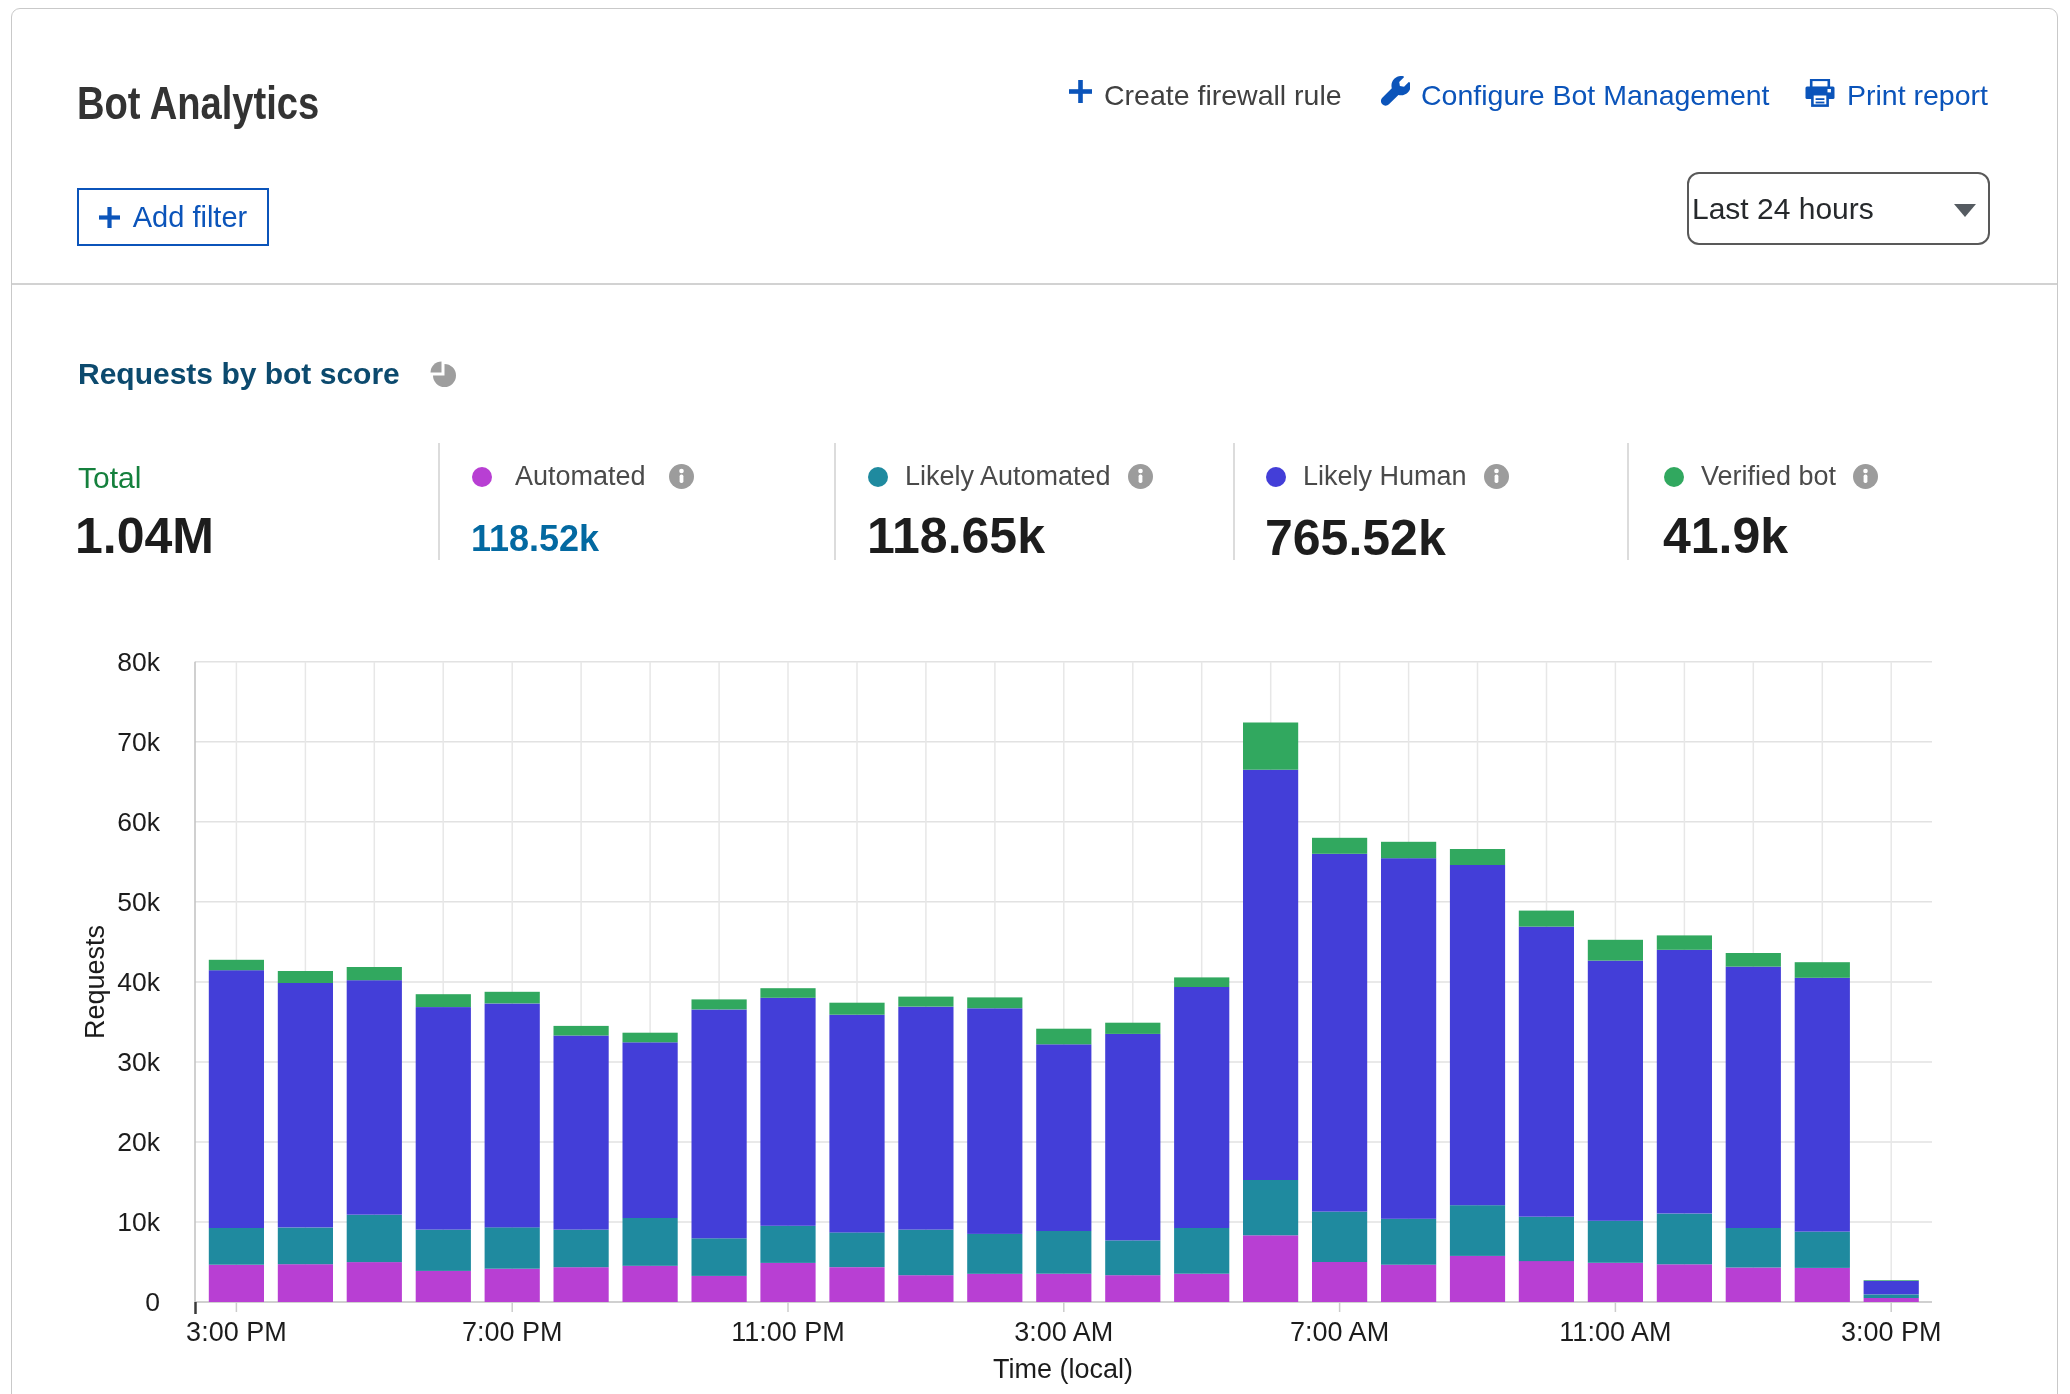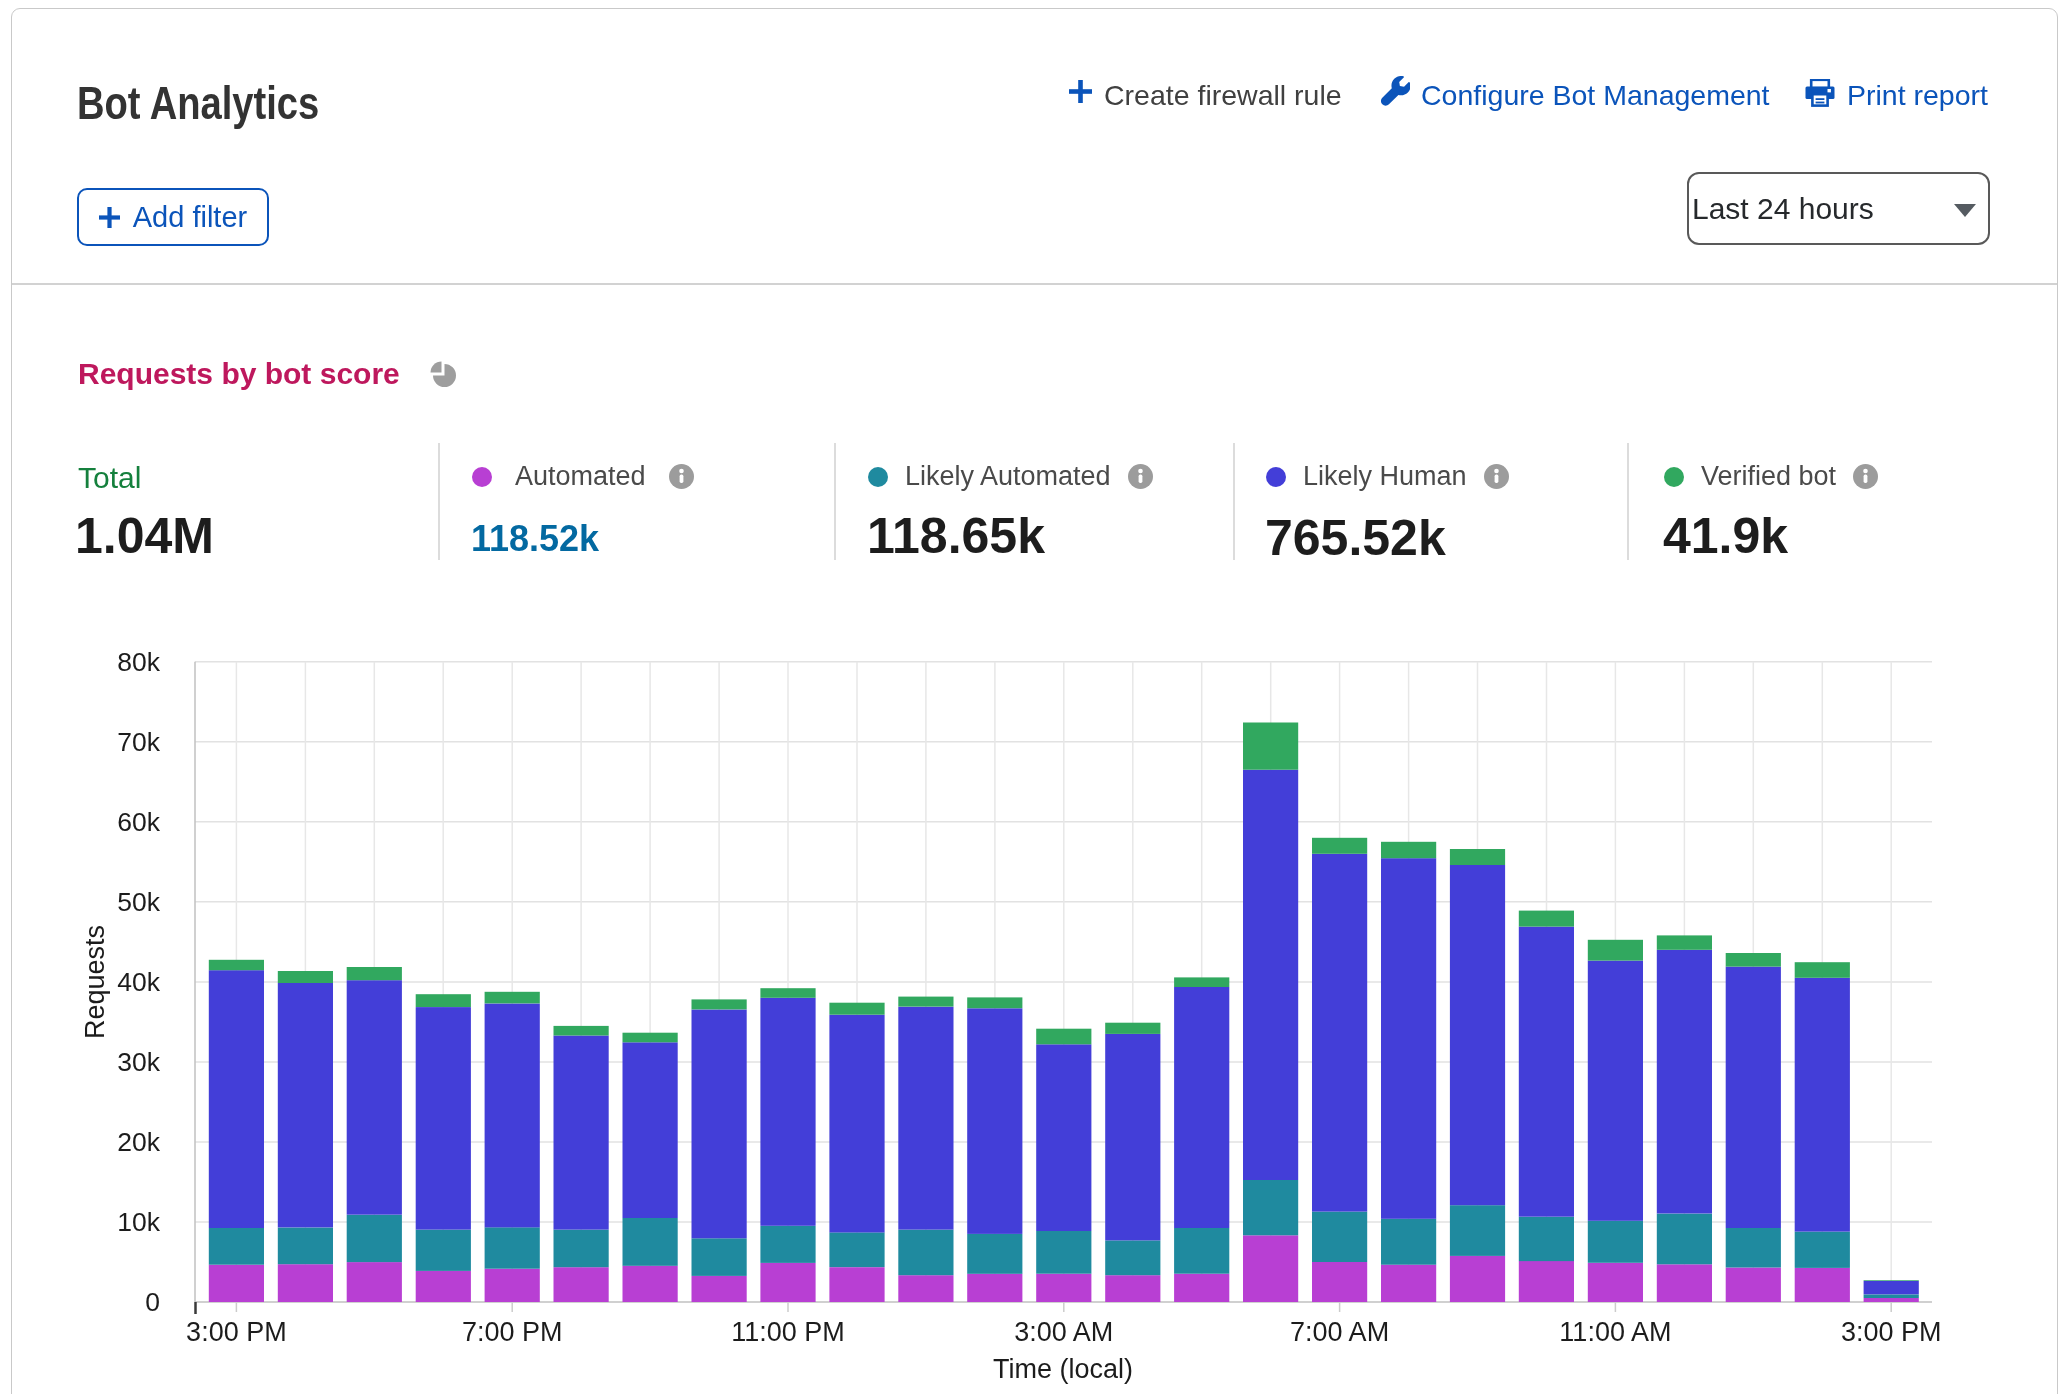--- a/index.html
+++ b/index.html
@@ -26,36 +26,36 @@
 <div class="abs" style="left:1805px;top:79px"><svg width="30" height="28" viewBox="0 0 30 28">
 <rect x="6.2" y="0.8" width="17.6" height="8.4" fill="none" stroke="#0b54ba" stroke-width="2.6"></rect>
 <rect x="0.5" y="7.5" width="29" height="12.5" rx="1.5" fill="#0b54ba"></rect>
 <rect x="22.5" y="10" width="3.4" height="3.4" fill="#ffffff"></rect>
 <rect x="7.4" y="15.2" width="15.2" height="11.4" fill="#ffffff" stroke="#0b54ba" stroke-width="2.6"></rect>
 <rect x="10.6" y="19.2" width="8.8" height="1.8" fill="#0b54ba"></rect>
       <rect x="10.6" y="22.6" width="8.8" height="1.8" fill="#0b54ba"></rect>
 </svg></div>
 <div class="abs" style="left:1847px;top:78.5px;font-size:28.5px;color:#0b54ba">Print report</div>
 
-<div class="abs" style="left:77px;top:188px;width:192px;height:58px;border:2.5px solid #0b54ba;border-radius:10px;display:flex;align-items:center;justify-content:center;gap:13px">
+<div class="abs" style="left:77px;top:188px;width:192px;height:58px;border:2.5px solid #0b54ba;border-radius:0;display:flex;align-items:center;justify-content:center;gap:13px">
   <svg width="21" height="21" viewBox="0 0 23 23">
       <rect x="9.2" y="0" width="4.6" height="23" fill="#0b54ba"></rect>
       <rect x="0" y="9.2" width="23" height="4.6" fill="#0b54ba"></rect>
     </svg>
     <span style="font-size:29px;color:#0b54ba">Add filter</span>
 </div>
 
 <div class="abs" style="left:1687px;top:172px;width:303px;height:73px;border:2px solid #595959;border-radius:12px;display:flex;align-items:center">
   <span style="margin-left:3px;font-size:30px;color:#26292c">Last 24 hours</span>
   <span style="position:absolute;right:12px;top:30px;width:0;height:0;border-left:11px solid transparent;border-right:11px solid transparent;border-top:13px solid #555b61"></span>
 </div>
 
 <div class="abs" style="left:12px;top:283px;width:2045px;height:1.5px;background:#d2d2d2"></div>
 
-<div class="abs" style="left:78px;top:357px;font-size:30px;font-weight:700;color:#be185d">Requests by bot score</div>
+<div class="abs" style="left:78px;top:357px;font-size:30px;font-weight:700;color:#0c4a6e">Requests by bot score</div>
 <div class="abs" style="left:430px;top:361px"><svg width="26" height="26" viewBox="0 0 26 26">
 <path d="M14.5 14.5 L14.5 3 A11.5 11.5 0 1 1 3 14.5 Z" fill="#9e9e9e"></path>
 <path d="M11.5 0.5 A11 11 0 0 0 0.5 11.5 L11.5 11.5 Z" fill="#9e9e9e"></path>
 </svg></div>
 
 <div style="position:absolute;left:78px;top:461px;display:flex;align-items:center;gap:17px;white-space:nowrap">
     <span style="font-size:30px;color:#15803d">Total</span>
   </div>
 <div style="position:absolute;left:75px;top:507px;font-size:50px;font-weight:700;color:#1d1d1d;letter-spacing:0px;white-space:nowrap">1.04M</div>
 <div style="position:absolute;left:472px;top:461px;display:flex;align-items:center;gap:23px;white-space:nowrap">

